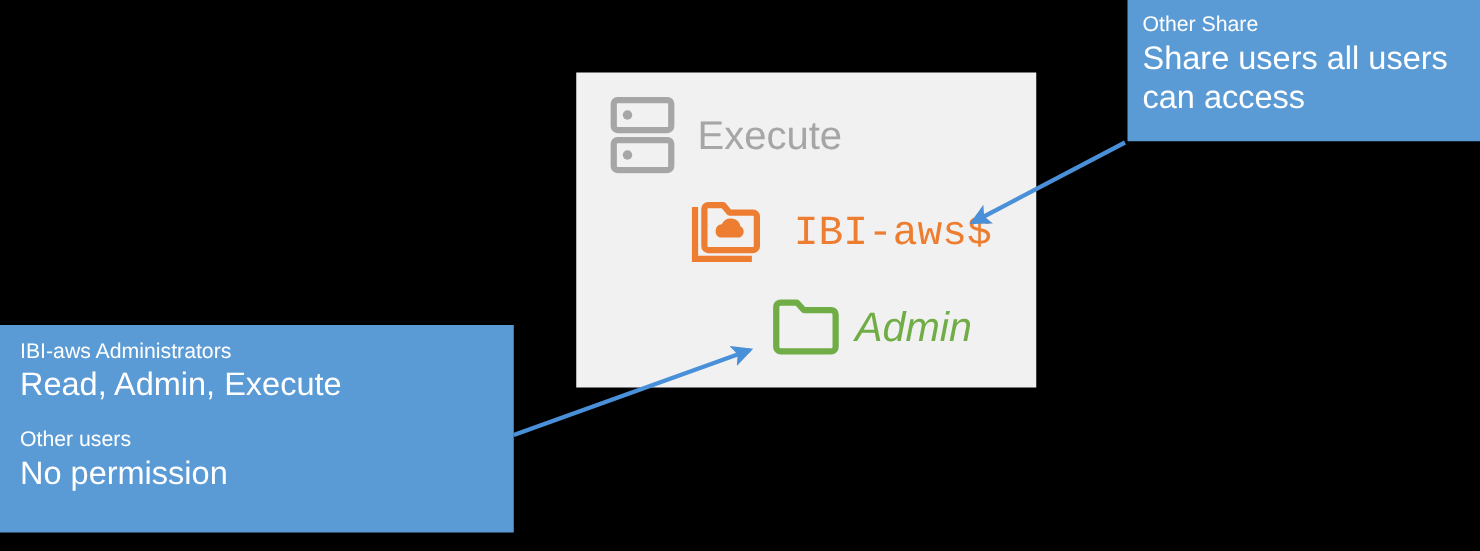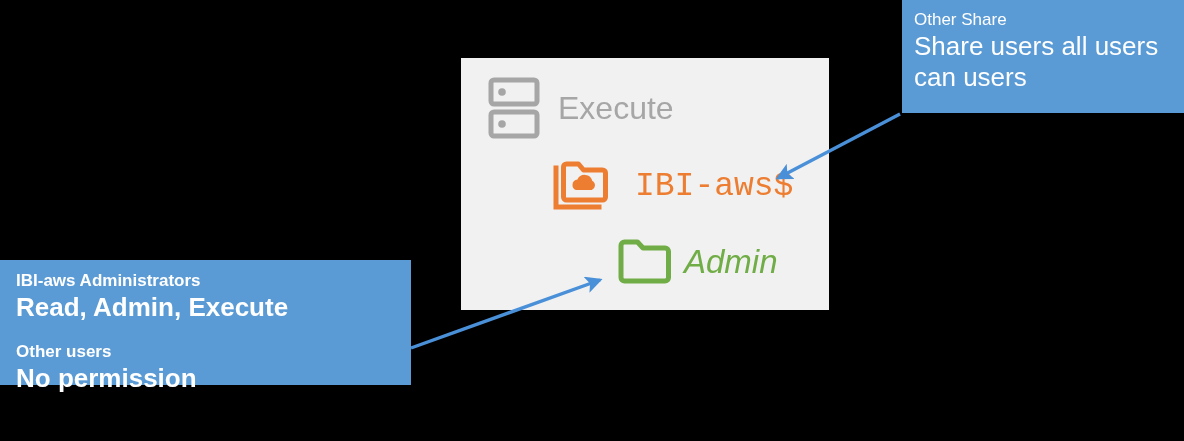--- a/index.html
+++ b/index.html
@@ -62,23 +62,22 @@
     left: 902px;
     top: 0px;
     width: 282px;
     height: 113px;
     padding: 9px 0 0 12px;
   }
   .callout-left {
     left: 0px;
     top: 260px;
     width: 411px;
-    height: 125px;
+    height: 166px;
     padding: 10px 0 0 16px;
-    font-weight: bold;
   }
 
   .callout-title {
     color: #FFFFFF;
     font-size: 17px;
     line-height: 22px;
     white-space: nowrap;
   }
   .callout-body {
     color: #FFFFFF;
@@ -153,21 +152,21 @@
     </defs>
 
     <line x1="900" y1="114" x2="778" y2="178" stroke="#4A90D9" stroke-width="3.4" marker-end="url(#arrowhead)"></line>
 
     <line x1="411" y1="348" x2="600" y2="280" stroke="#4A90D9" stroke-width="3.4" marker-end="url(#arrowhead)"></line>
   </svg>
 
   <div class="callout callout-right">
     <div class="callout-title">Other Share</div>
     <div class="callout-body">Share users all users</div>
-    <div class="callout-body">can users</div>
+    <div class="callout-body">can access</div>
   </div>
 
   <div class="callout callout-left">
     <div class="callout-title">IBI-aws Administrators</div>
     <div class="callout-body">Read, Admin, Execute</div>
     <div class="callout-gap"></div>
     <div class="callout-title">Other users</div>
     <div class="callout-body">No permission</div>
   </div>
 

